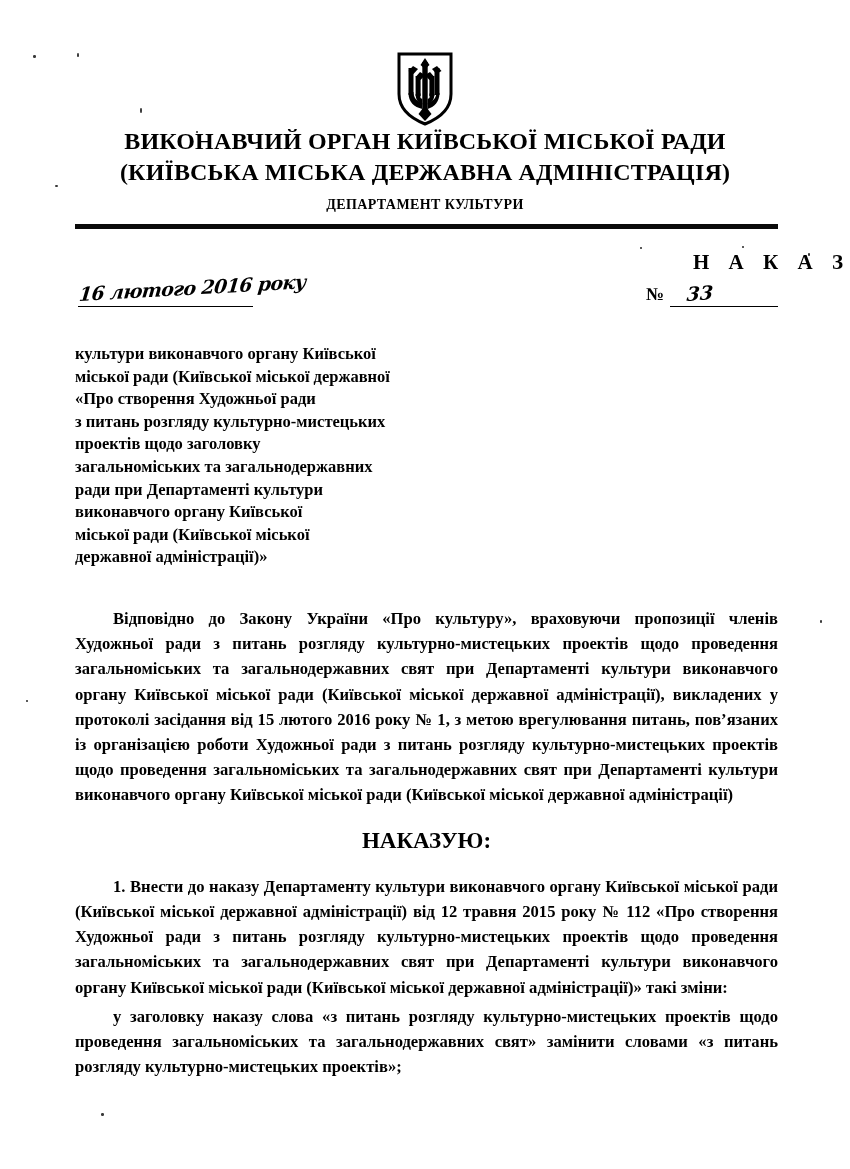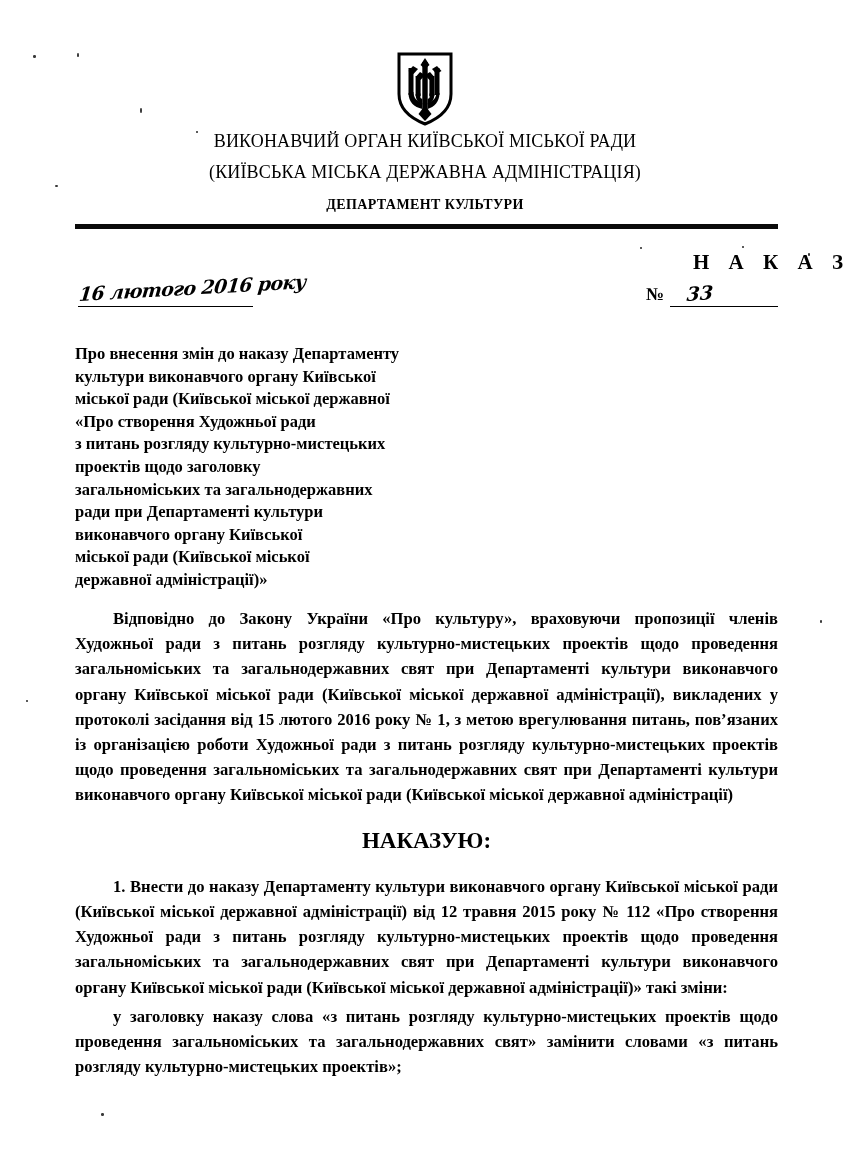--- a/index.html
+++ b/index.html
@@ -47,23 +47,23 @@
   
   .header-block {
     position: absolute;
     top: 126px;
     left: 0;
     right: 0;
     text-align: center;
   }
   .org-line-1,
   .org-line-2 {
-    font-size: 18px;
+    font-size: 24px;
     line-height: 31px;
-    font-weight: 400;
+    font-weight: 700;
     letter-spacing: 0.15px;
     white-space: nowrap;
   }
   .org-line-3 {
     font-size: 14px;
     line-height: 34px;
     font-weight: 700;
     letter-spacing: 0.4px;
     white-space: nowrap;
   }
@@ -250,21 +250,20 @@
     </div>
     <div class="num-field">
       <span class="num-sign">№</span>
       <span class="num-value-line">
         <span class="num-value">33</span>
       </span>
     </div>
   </div>
 
   <div class="subject-block">
-    <div class="subject-line">Про внесення змін до наказу Департаменту</div>
     <div class="subject-line">культури виконавчого органу Київської</div>
     <div class="subject-line">міської ради (Київської міської державної</div>
     <div class="subject-line">«Про створення  Художньої ради</div>
     <div class="subject-line">з питань розгляду культурно-мистецьких</div>
     <div class="subject-line">проектів щодо заголовку</div>
     <div class="subject-line">загальноміських та загальнодержавних</div>
     <div class="subject-line">ради при Департаменті культури</div>
     <div class="subject-line">виконавчого органу Київської</div>
     <div class="subject-line">міської ради (Київської міської</div>
     <div class="subject-line">державної адміністрації)»</div>

